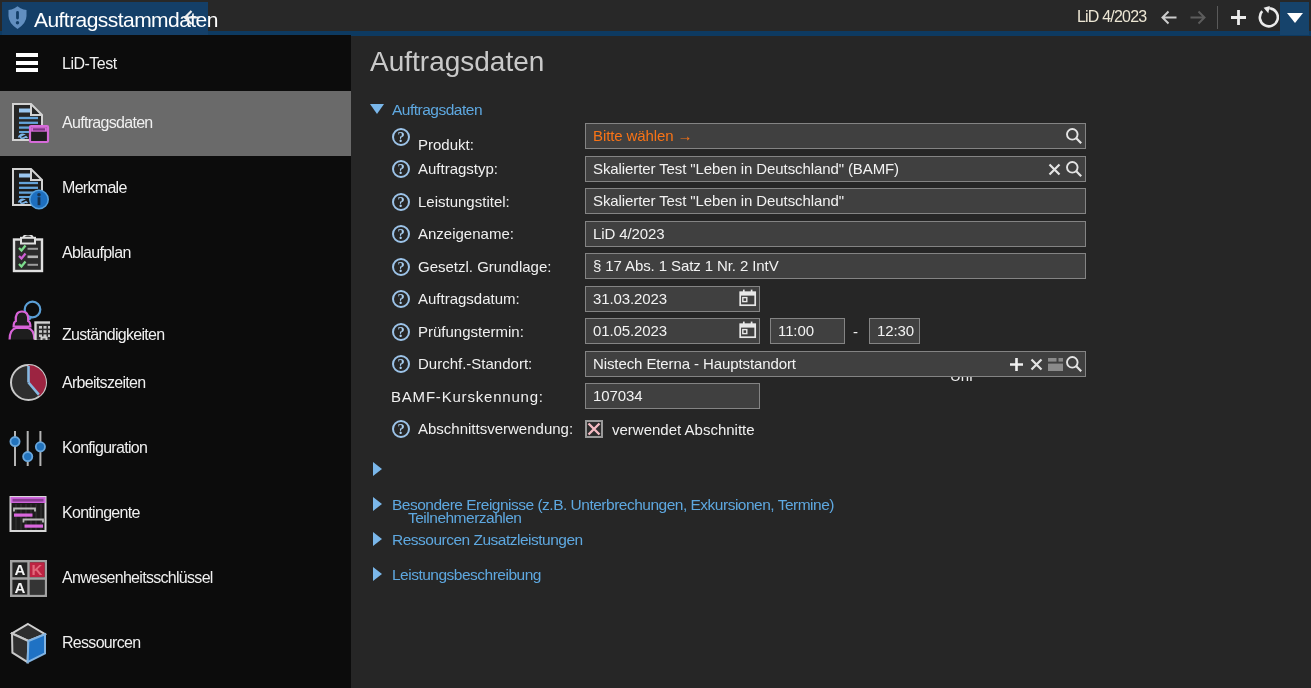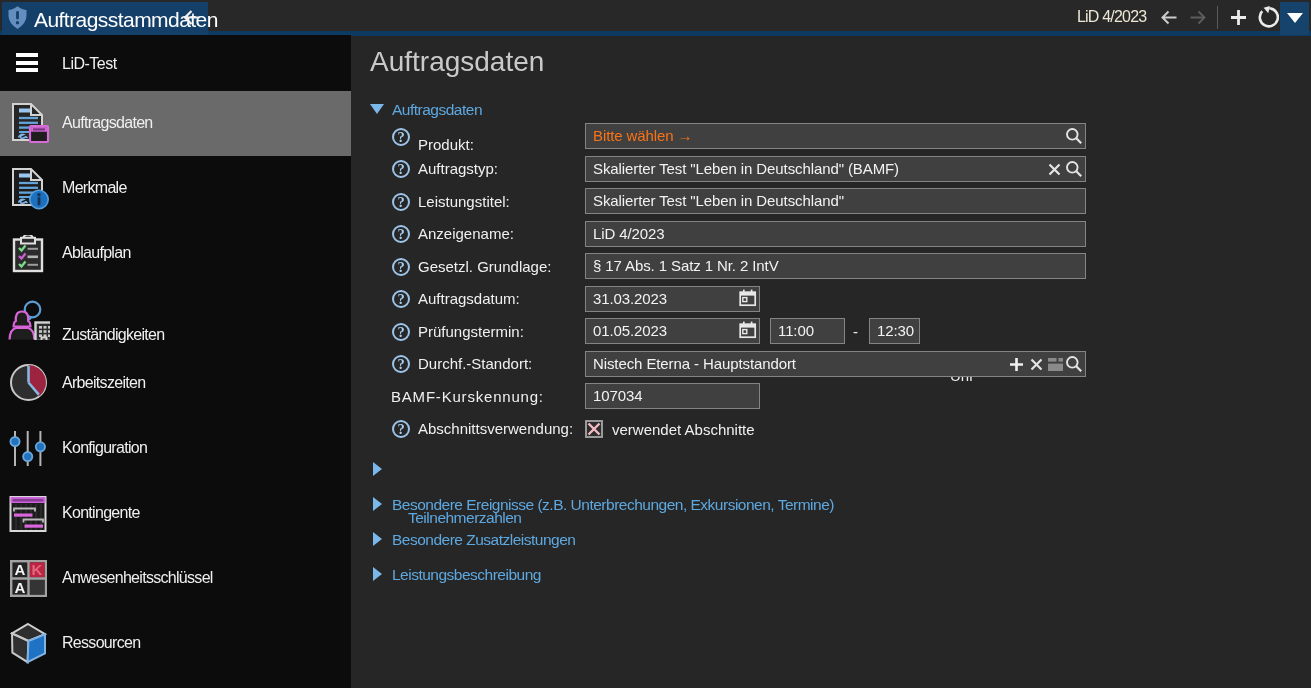--- a/index.html
+++ b/index.html
@@ -278,16 +278,16 @@
 </div>
 <div class="lbl" style="left:612px;top:421px;">verwendet Abschnitte</div>
 
 <div class="abs" style="left:373px;top:462px;width:0;height:0;border-top:7px solid transparent;border-bottom:7px solid transparent;border-left:9px solid #7ab7ea;"></div>
 <div class="bluehead" style="left:408px;top:461px;margin-top:48px;">Teilnehmerzahlen</div>
 
 <div class="abs" style="left:373px;top:497px;width:0;height:0;border-top:7px solid transparent;border-bottom:7px solid transparent;border-left:9px solid #7ab7ea;"></div>
 <div class="bluehead" style="left:392px;top:496px;">Besondere Ereignisse (z.B. Unterbrechungen, Exkursionen, Termine)</div>
 
 <div class="abs" style="left:373px;top:532px;width:0;height:0;border-top:7px solid transparent;border-bottom:7px solid transparent;border-left:9px solid #7ab7ea;"></div>
-<div class="bluehead" style="left:392px;top:531px;">Besondere Zusatzleistungen</div>
+<div class="bluehead" style="left:392px;top:531px;">Ressourcen Zusatzleistungen</div>
 
 <div class="abs" style="left:373px;top:567px;width:0;height:0;border-top:7px solid transparent;border-bottom:7px solid transparent;border-left:9px solid #7ab7ea;"></div>
 <div class="bluehead" style="left:392px;top:566px;">Leistungsbeschreibung</div>
 
 </body></html>

